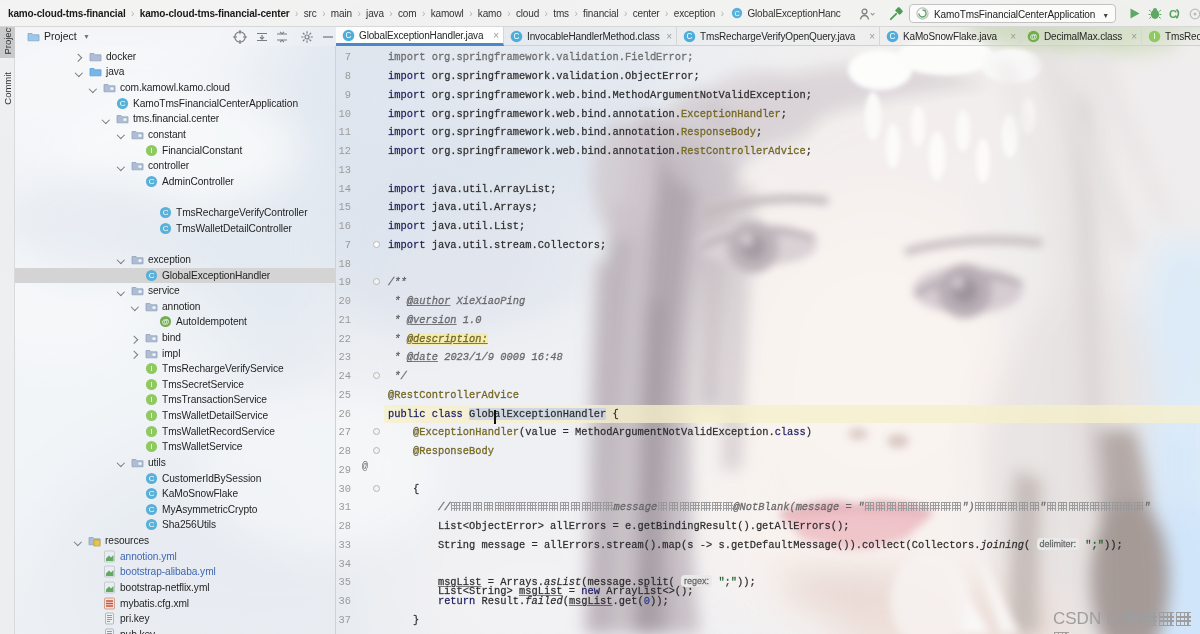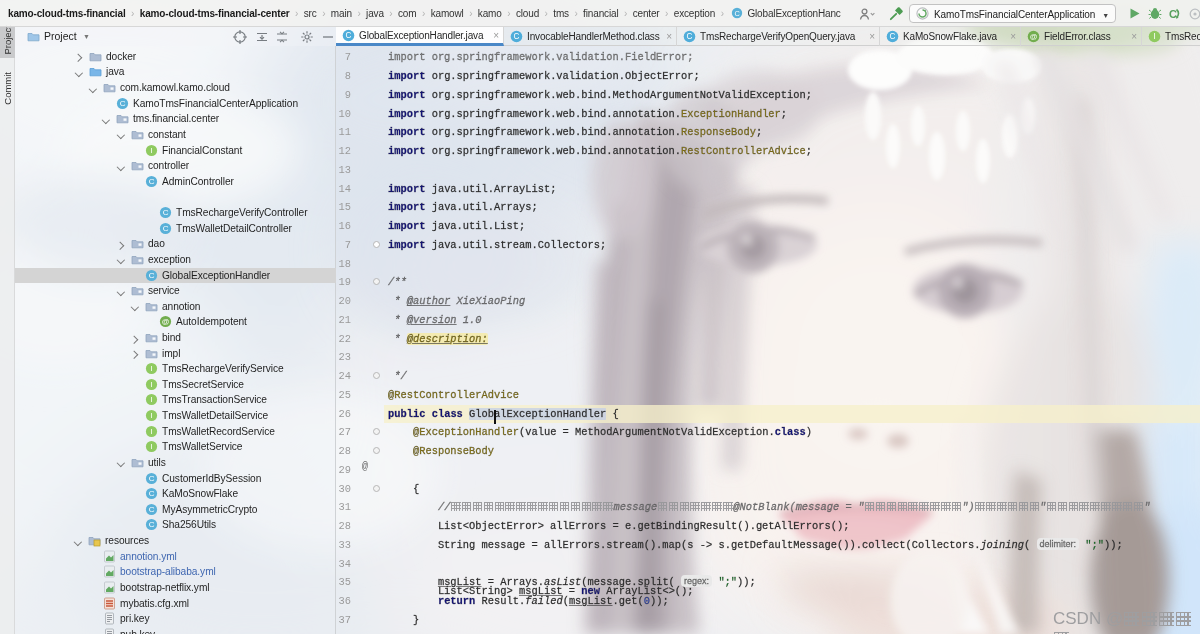--- a/index.html
+++ b/index.html
@@ -39,21 +39,21 @@
 .tab.sel{background:rgba(255,255,255,0.92);border-bottom:3px solid #4a88c7}
 .tbi{width:13px;height:13px;margin-right:4px;flex:none}
 .tt{white-space:nowrap}
 .tx{color:#9a9a9a;margin-left:auto;font-size:10px;padding-left:4px}
 .tab.last{border-right:none}
 
 #editor{position:absolute;left:336px;top:46px;width:864px;height:588px;z-index:3;background:rgba(255,255,255,0.10);overflow:hidden}
 #editor .ln{position:absolute;left:0;width:15px;text-align:right;font:10.4px "Liberation Mono",monospace;line-height:18.75px;color:#9a9a9a}
 #editor .cl{position:absolute;left:52px;font:10.4px "Liberation Mono",monospace;line-height:18.75px;color:#2b2b2b;white-space:pre;z-index:2;-webkit-text-stroke:0.35px rgba(43,43,43,0.6)}
 #caretline{position:absolute;left:48px;top:358.5px;width:816px;height:18.8px;background:rgba(246,240,203,0.78);z-index:1}
-.k{color:#10107f;font-weight:bold}
+.k{color:#10107f;font-weight:normal}
 .gr{color:#8d8d8d}
 .an{color:#95800d}
 .cm{color:#848486;font-style:italic}
 .cu{text-decoration:underline;color:#848486}
 .cud{text-decoration:underline;color:#95800d}
 .ydesc{background:rgba(245,235,170,0.9);border-radius:2px}
 .st{color:#127c22}
 .un{text-decoration:underline}
 .it{font-style:italic}
 .nm{color:#2745c9}
@@ -384,28 +384,20 @@
         </svg></span>
       <span class="ttext" style="left:161px">TmsRechargeVerifyController</span>
     </div>
 <div class="trow" style="top:174.6px">
       <span class="ticon" style="left:144px"><svg class="ti" viewBox="0 0 13 13">
           <circle cx="6.5" cy="6.5" r="5.6" fill="#59b0d8"></circle>
           <text x="6.5" y="9.3" text-anchor="middle" font-size="8" font-family="Liberation Sans" fill="#fff">C</text>
         </svg></span>
       <span class="ttext" style="left:161px">TmsWalletDetailController</span>
     </div>
-<div class="trow" style="top:190.2px">
-      <span class="cr" style="left:102px"></span>
-      <span class="ticon" style="left:116px"><svg class="ti" viewBox="0 0 13 13">
-          <path d="M1 3.5h4l1.2 1.3H12v6H1z" fill="#aebdd3" stroke="#8fa3bd" stroke-width=".8"></path>
-          <rect x="7.5" y="6.4" width="3" height="2.4" fill="#f5f8fb"></rect>
-        </svg></span>
-      <span class="ttext" style="left:133px">dao</span>
-    </div>
 <div class="trow" style="top:205.9px">
       <span class="cv" style="left:102px"></span>
       <span class="ticon" style="left:116px"><svg class="ti" viewBox="0 0 13 13">
           <path d="M1 3.5h4l1.2 1.3H12v6H1z" fill="#aebdd3" stroke="#8fa3bd" stroke-width=".8"></path>
           <rect x="7.5" y="6.4" width="3" height="2.4" fill="#f5f8fb"></rect>
         </svg></span>
       <span class="ttext" style="left:133px">exception</span>
     </div>
 <div class="trow tsel" style="top:221.5px">
       <span class="ticon" style="left:130px"><svg class="ti" viewBox="0 0 13 13">
@@ -614,21 +606,21 @@
         <text x="6.5" y="9.4" text-anchor="middle" font-size="8.2" font-family="Liberation Sans" fill="#fff">C</text>
       </svg>
       <span class="tt">KaMoSnowFlake.java</span>
       <span class="tx">×</span>
     </div>
 <div class="tab " style="width:121px">
       <svg class="tbi" viewBox="0 0 13 13">
         <circle cx="6.5" cy="6.5" r="5.8" fill="#72ad4e"></circle>
         <text x="6.5" y="9.2" text-anchor="middle" font-size="7.5" font-family="Liberation Sans" fill="#fff">@</text>
       </svg>
-      <span class="tt">FieldError.class</span>
+      <span class="tt">DecimalMax.class</span>
       <span class="tx">×</span>
     </div>
 <div class="tab last" style="width:58px">
       <svg class="tbi" viewBox="0 0 13 13">
         <circle cx="6.5" cy="6.5" r="5.8" fill="#8fca60"></circle>
         <text x="6.5" y="9.4" text-anchor="middle" font-size="8.2" font-family="Liberation Sans" fill="#fff">I</text>
       </svg>
       <span class="tt">TmsRech</span>
     </div>
 </div>
@@ -682,20 +674,21 @@
 <div class="cl" style="top:114.80px"></div>
 <div class="cl" style="top:133.55px"><b class="k">import</b> java.util.ArrayList;</div>
 <div class="cl" style="top:152.30px"><b class="k">import</b> java.util.Arrays;</div>
 <div class="cl" style="top:171.05px"><b class="k">import</b> java.util.List;</div>
 <div class="cl" style="top:189.80px"><b class="k">import</b> java.util.stream.Collectors;</div>
 <div class="cl" style="top:208.55px"></div>
 <div class="cl" style="top:227.30px"><span class="cm">/**</span></div>
 <div class="cl" style="top:246.05px"><span class="cm"> * <span class="cu">@author</span> XieXiaoPing</span></div>
 <div class="cl" style="top:264.80px"><span class="cm"> * <span class="cu">@version</span> 1.0</span></div>
 <div class="cl" style="top:283.55px"><span class="cm"> * <span class="ydesc"><span class="cud">@description:</span></span></span></div>
+<div class="cl" style="top:302.30px"><span class="cm"> * <span class="cu">@date</span> 2023/1/9 0009 16:48</span></div>
 <div class="cl" style="top:321.05px"><span class="cm"> */</span></div>
 <div class="cl" style="top:339.80px"><span class="an">@RestControllerAdvice</span></div>
 <div class="cl" style="top:358.55px"><b class="k">public</b> <b class="k">class</b> <span class="wsel">Glob<span class="caret"></span>alExceptionHandler</span> {</div>
 <div class="cl" style="top:377.30px">    <span class="an">@ExceptionHandler</span>(value = MethodArgumentNotValidException.<b class="k">class</b>)</div>
 <div class="cl" style="top:396.05px">    <span class="an">@ResponseBody</span></div>
 <div class="cl" style="top:433.55px">    {</div>
 <div class="cl" style="top:452.30px">        <span class="cm">//<i class="cjkc"></i><i class="cjkc"></i><i class="cjkc"></i><i class="cjkc"></i><i class="cjkc"></i><i class="cjkc"></i><i class="cjkc"></i><i class="cjkc"></i><i class="cjkc"></i><i class="cjkc"></i><i class="cjkc"></i><i class="cjkc"></i><i class="cjkc"></i><i class="cjkc"></i><i class="cjkc"></i>message<i class="cjkc"></i><i class="cjkc"></i><i class="cjkc"></i><i class="cjkc"></i><i class="cjkc"></i><i class="cjkc"></i><i class="cjkc"></i>@NotBlank(message = "<i class="cjkc"></i><i class="cjkc"></i><i class="cjkc"></i><i class="cjkc"></i><i class="cjkc"></i><i class="cjkc"></i><i class="cjkc"></i><i class="cjkc"></i><i class="cjkc"></i>")<i class="cjkc"></i><i class="cjkc"></i><i class="cjkc"></i><i class="cjkc"></i><i class="cjkc"></i><i class="cjkc"></i>"<i class="cjkc"></i><i class="cjkc"></i><i class="cjkc"></i><i class="cjkc"></i><i class="cjkc"></i><i class="cjkc"></i><i class="cjkc"></i><i class="cjkc"></i><i class="cjkc"></i>"</span></div>
 <div class="cl" style="top:471.05px">        List&lt;ObjectError&gt; allErrors = e.getBindingResult().getAllErrors();</div>
 <div class="cl" style="top:489.80px">        String message = allErrors.stream().map(s -&gt; s.getDefaultMessage()).collect(Collectors.<span class="it">joining</span>( <span class="hint">delimiter:</span> <span class="st">";"</span>));</div>
 <div class="cl" style="top:536px">        List&lt;String&gt; <span class="un">msgList</span> = <b class="k">new</b> ArrayList&lt;&gt;();</div>

